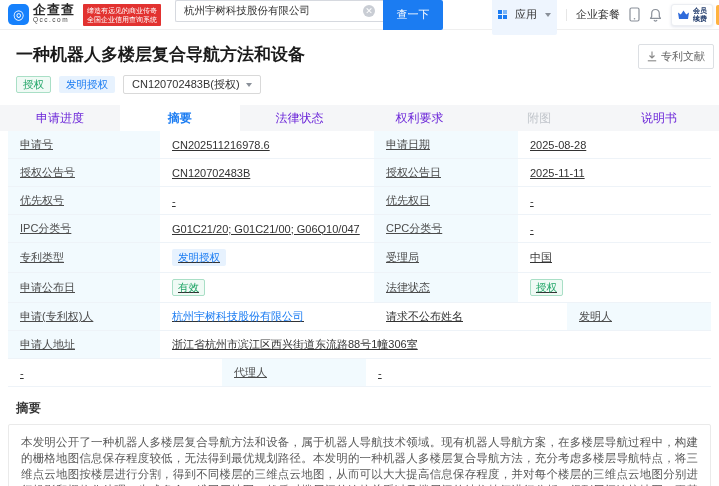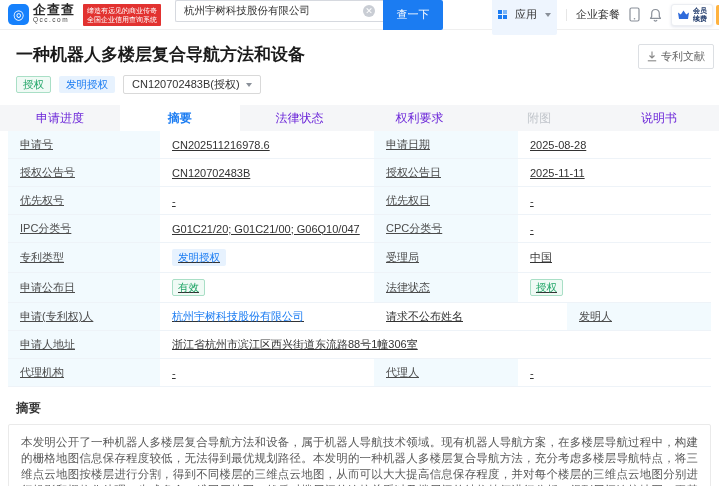--- a/index.html
+++ b/index.html
@@ -226,21 +226,20 @@
     <div class="td v2">请求不公布姓名</div>
     <div class="td lbl l2">发明人</div>
   </div>
 
   <div class="tr">
     <div class="td lbl l1">申请人地址</div>
     <div class="td vwide">浙江省杭州市滨江区西兴街道东流路88号1幢306室</div>
   </div>
 
   <div class="tr">
-    <div class="td lbl l1">代理机构</div>
     <div class="td v1">-</div>
     <div class="td lbl l2">代理人</div>
     <div class="td v2">-</div>
   </div>
 
 </div>
 
 <div class="abs-head">摘要</div>
 <div class="abs-box">本发明公开了一种机器人多楼层复合导航方法和设备，属于机器人导航技术领域。现有机器人导航方案，在多楼层导航过程中，构建的栅格地图信息保存程度较低，无法得到最优规划路径。本发明的一种机器人多楼层复合导航方法，充分考虑多楼层导航特点，将三维点云地图按楼层进行分割，得到不同楼层的三维点云地图，从而可以大大提高信息保存程度，并对每个楼层的三维点云地图分别进行投影和栅格化处理，生成多个二维同层地图；然后对楼层间的连接关系以及楼层间的结构特征进行分析，得到层间连接地图；再基于层间连接地图以及二维同层地图，进行拓扑路径搜索，得到最优规划路径，从而可以实现机器人在同栋楼多楼层环境中的准确导航。</div>
 

